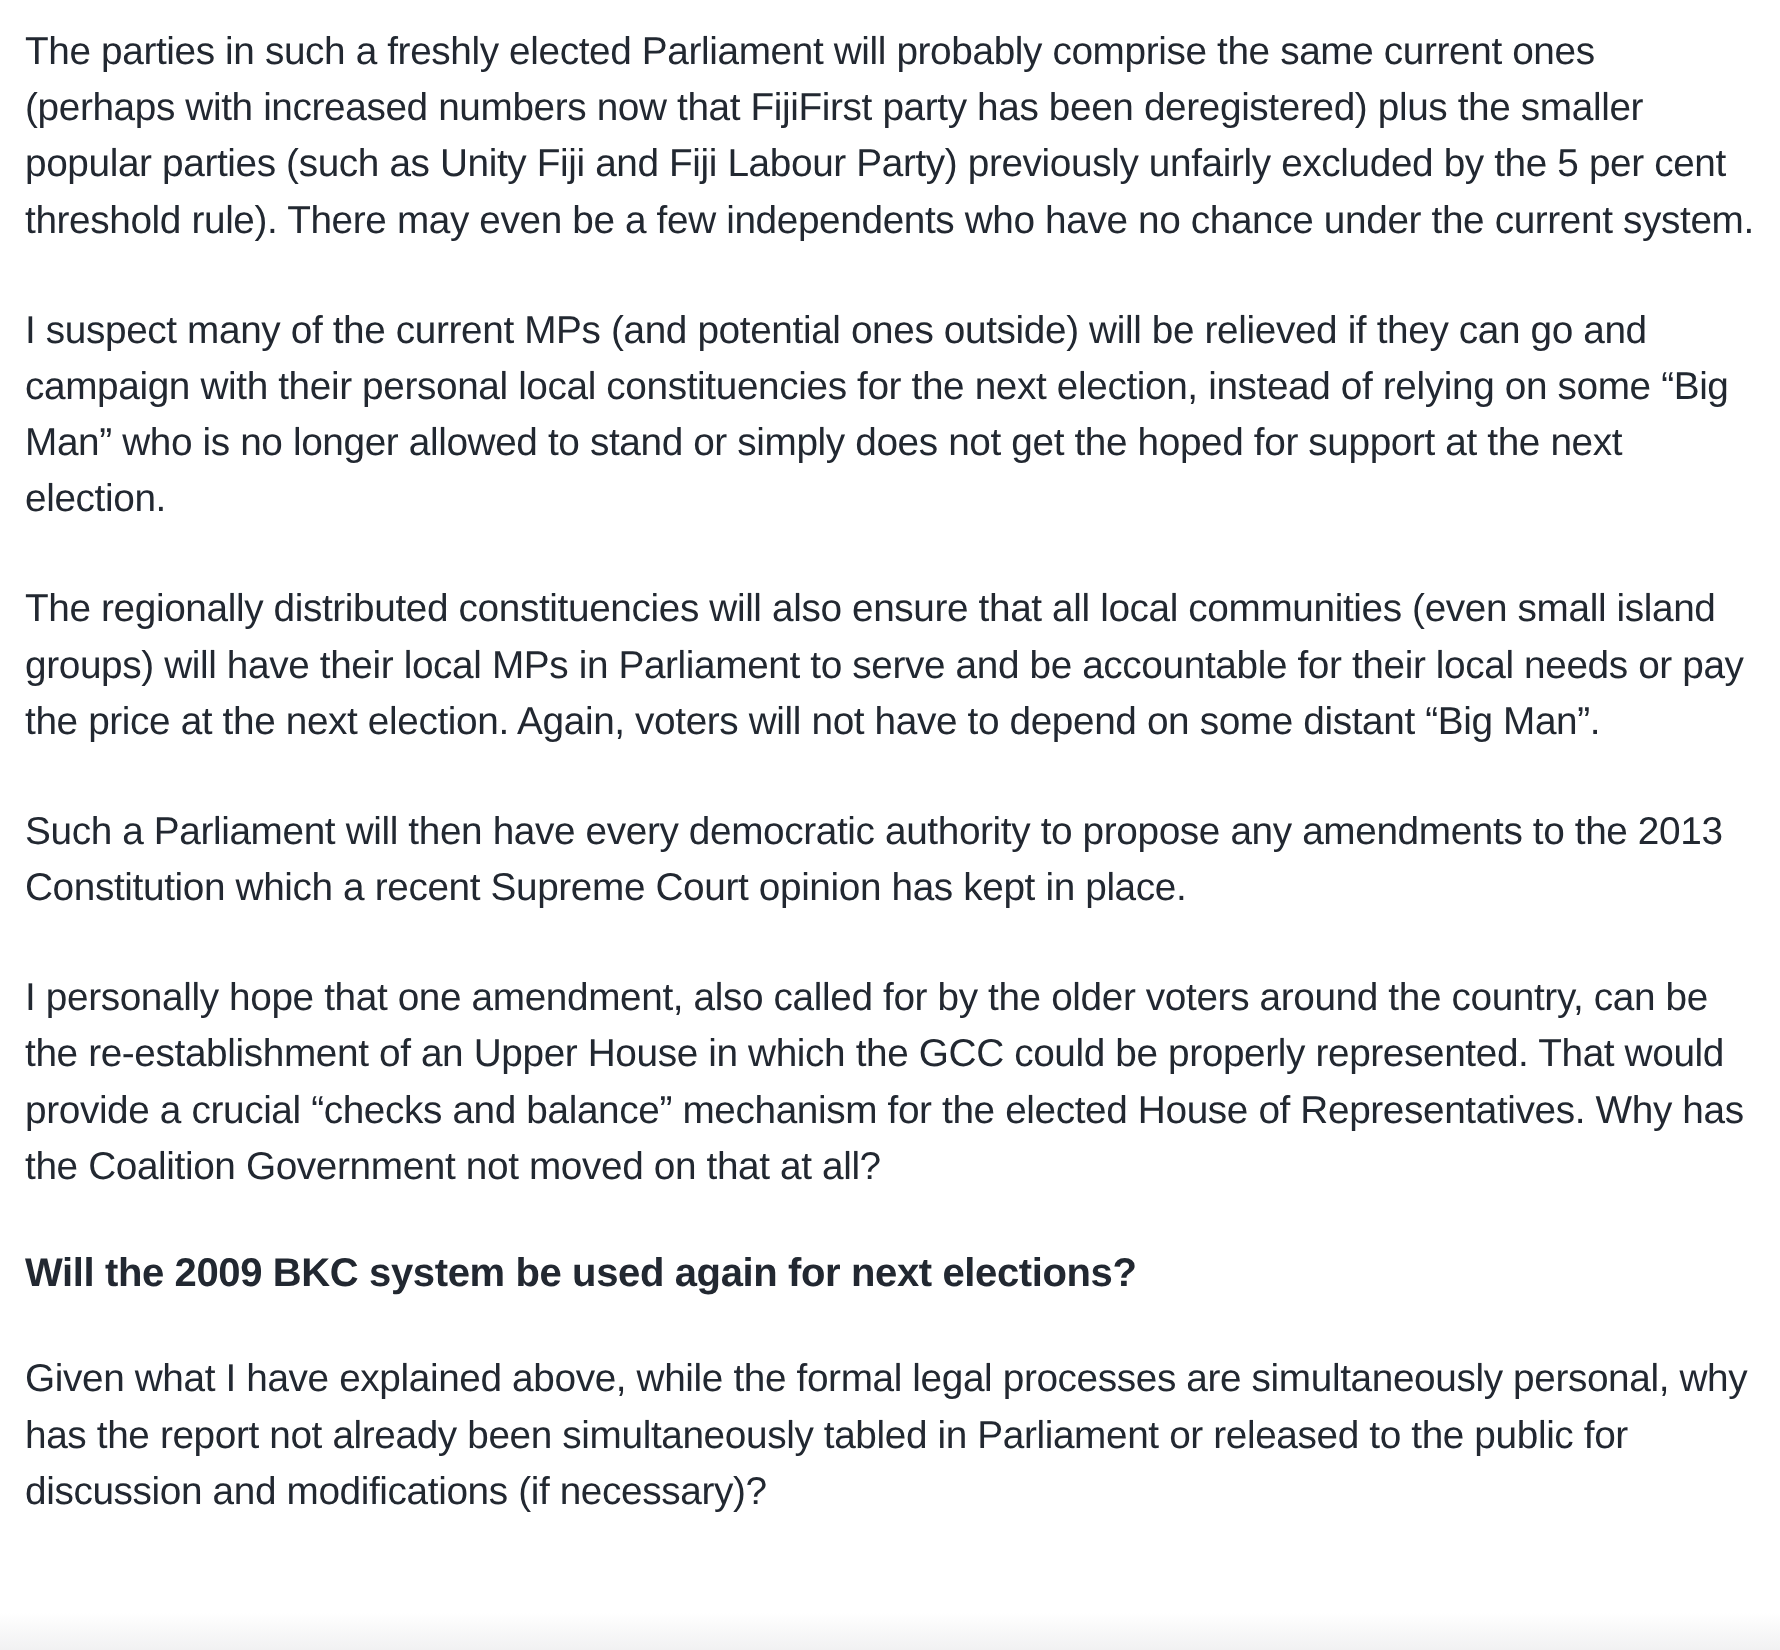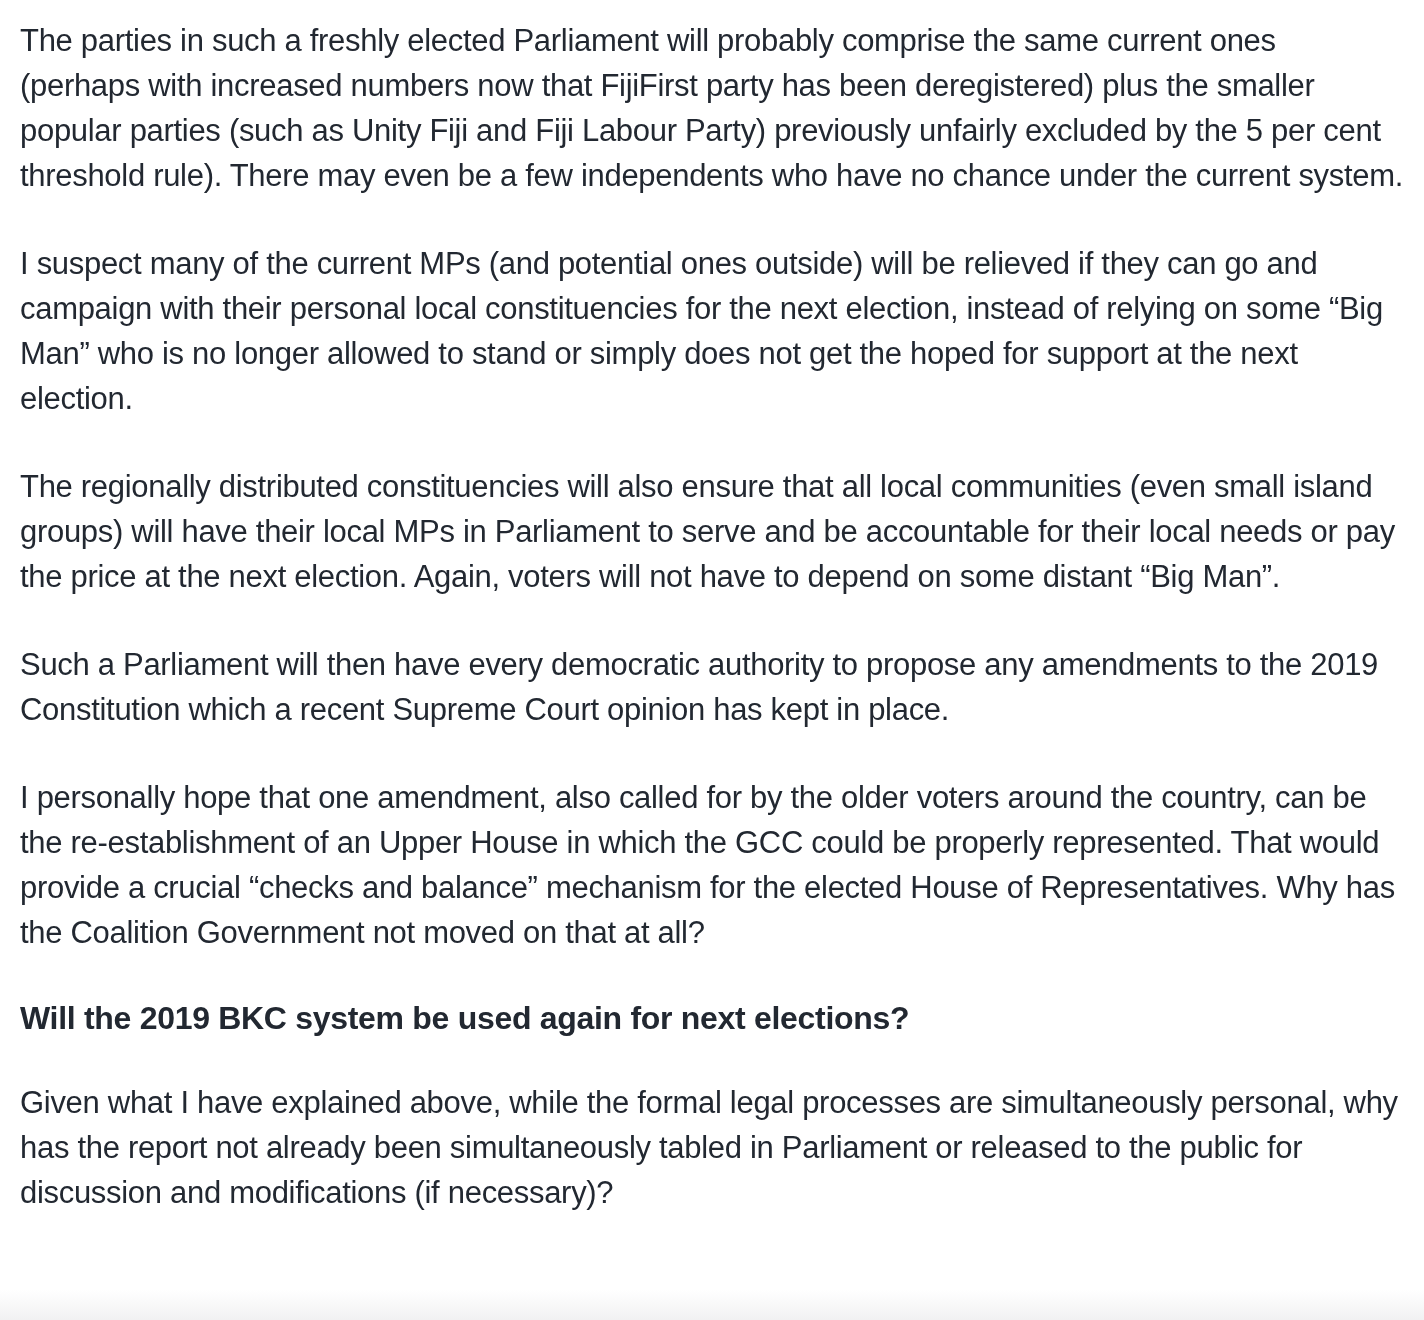--- a/index.html
+++ b/index.html
@@ -45,19 +45,19 @@
     pointer-events: none;
   }
 </style>
 </head>
 <body>
 
 <main class="article">
   <p>The parties in such a freshly elected Parliament will probably comprise the same current ones (perhaps with increased numbers now that FijiFirst party has been deregistered) plus the smaller popular parties (such as Unity Fiji and Fiji Labour Party) previously unfairly excluded by the 5 per cent threshold rule). There may even be a few independents who have no chance under the current system.</p>
   <p>I suspect many of the current MPs (and potential ones outside) will be relieved if they can go and campaign with their personal local constituencies for the next election, instead of relying on some “Big Man” who is no longer allowed to stand or simply does not get the hoped for support at the next election.</p>
   <p>The regionally distributed constituencies will also ensure that all local communities (even small island groups) will have their local MPs in Parliament to serve and be accountable for their local needs or pay the price at the next election. Again, voters will not have to depend on some distant “Big Man”.</p>
-  <p>Such a Parliament will then have every democratic authority to propose any amendments to the 2019 Constitution which a recent Supreme Court opinion has kept in place.</p>
+  <p>Such a Parliament will then have every democratic authority to propose any amendments to the 2013 Constitution which a recent Supreme Court opinion has kept in place.</p>
   <p>I personally hope that one amendment, also called for by the older voters around the country, can be the re-establishment of an Upper House in which the GCC could be properly represented. That would provide a crucial “checks and balance” mechanism for the elected House of Representatives. Why has the Coalition Government not moved on that at all?</p>
-  <h2>Will the 2019 BKC system be used again for next elections?</h2>
+  <h2>Will the 2009 BKC system be used again for next elections?</h2>
   <p>Given what I have explained above, while the formal legal processes are simultaneously personal, why has the report not already been simultaneously tabled in Parliament or released to the public for discussion and modifications (if necessary)?</p>
 </main>
 
 <div class="bottom-fade"></div>
 
 </body></html>

